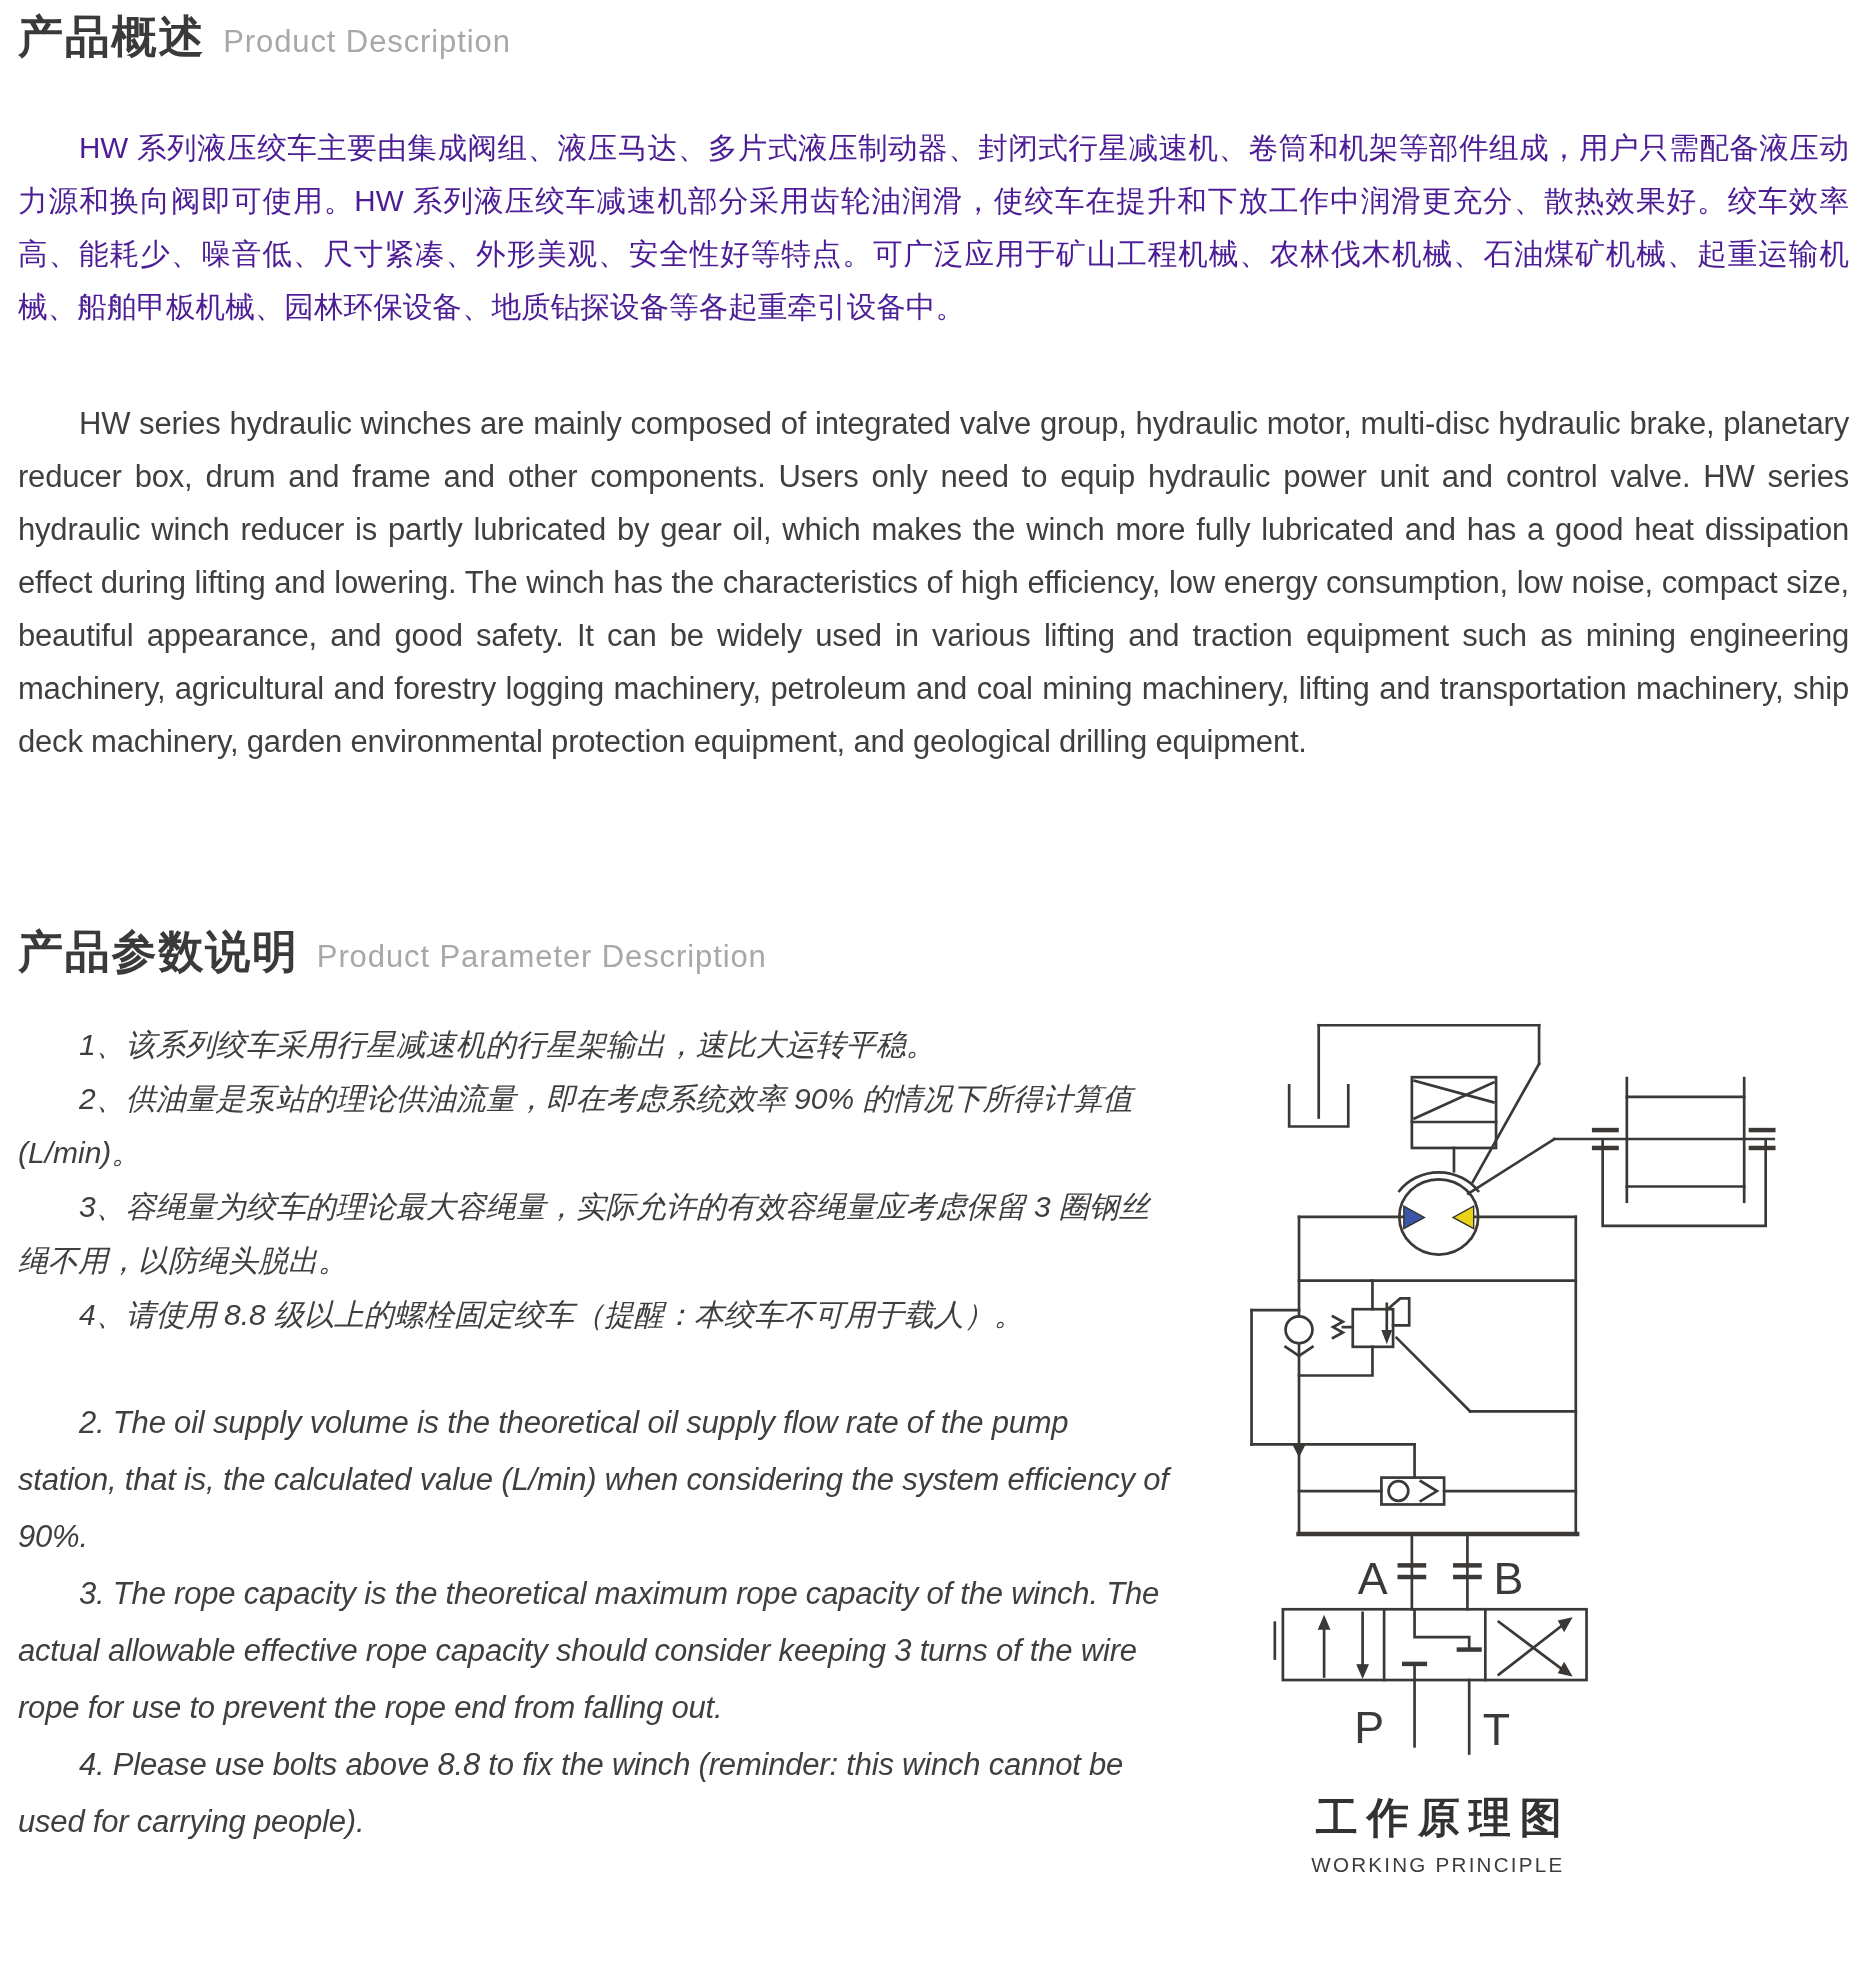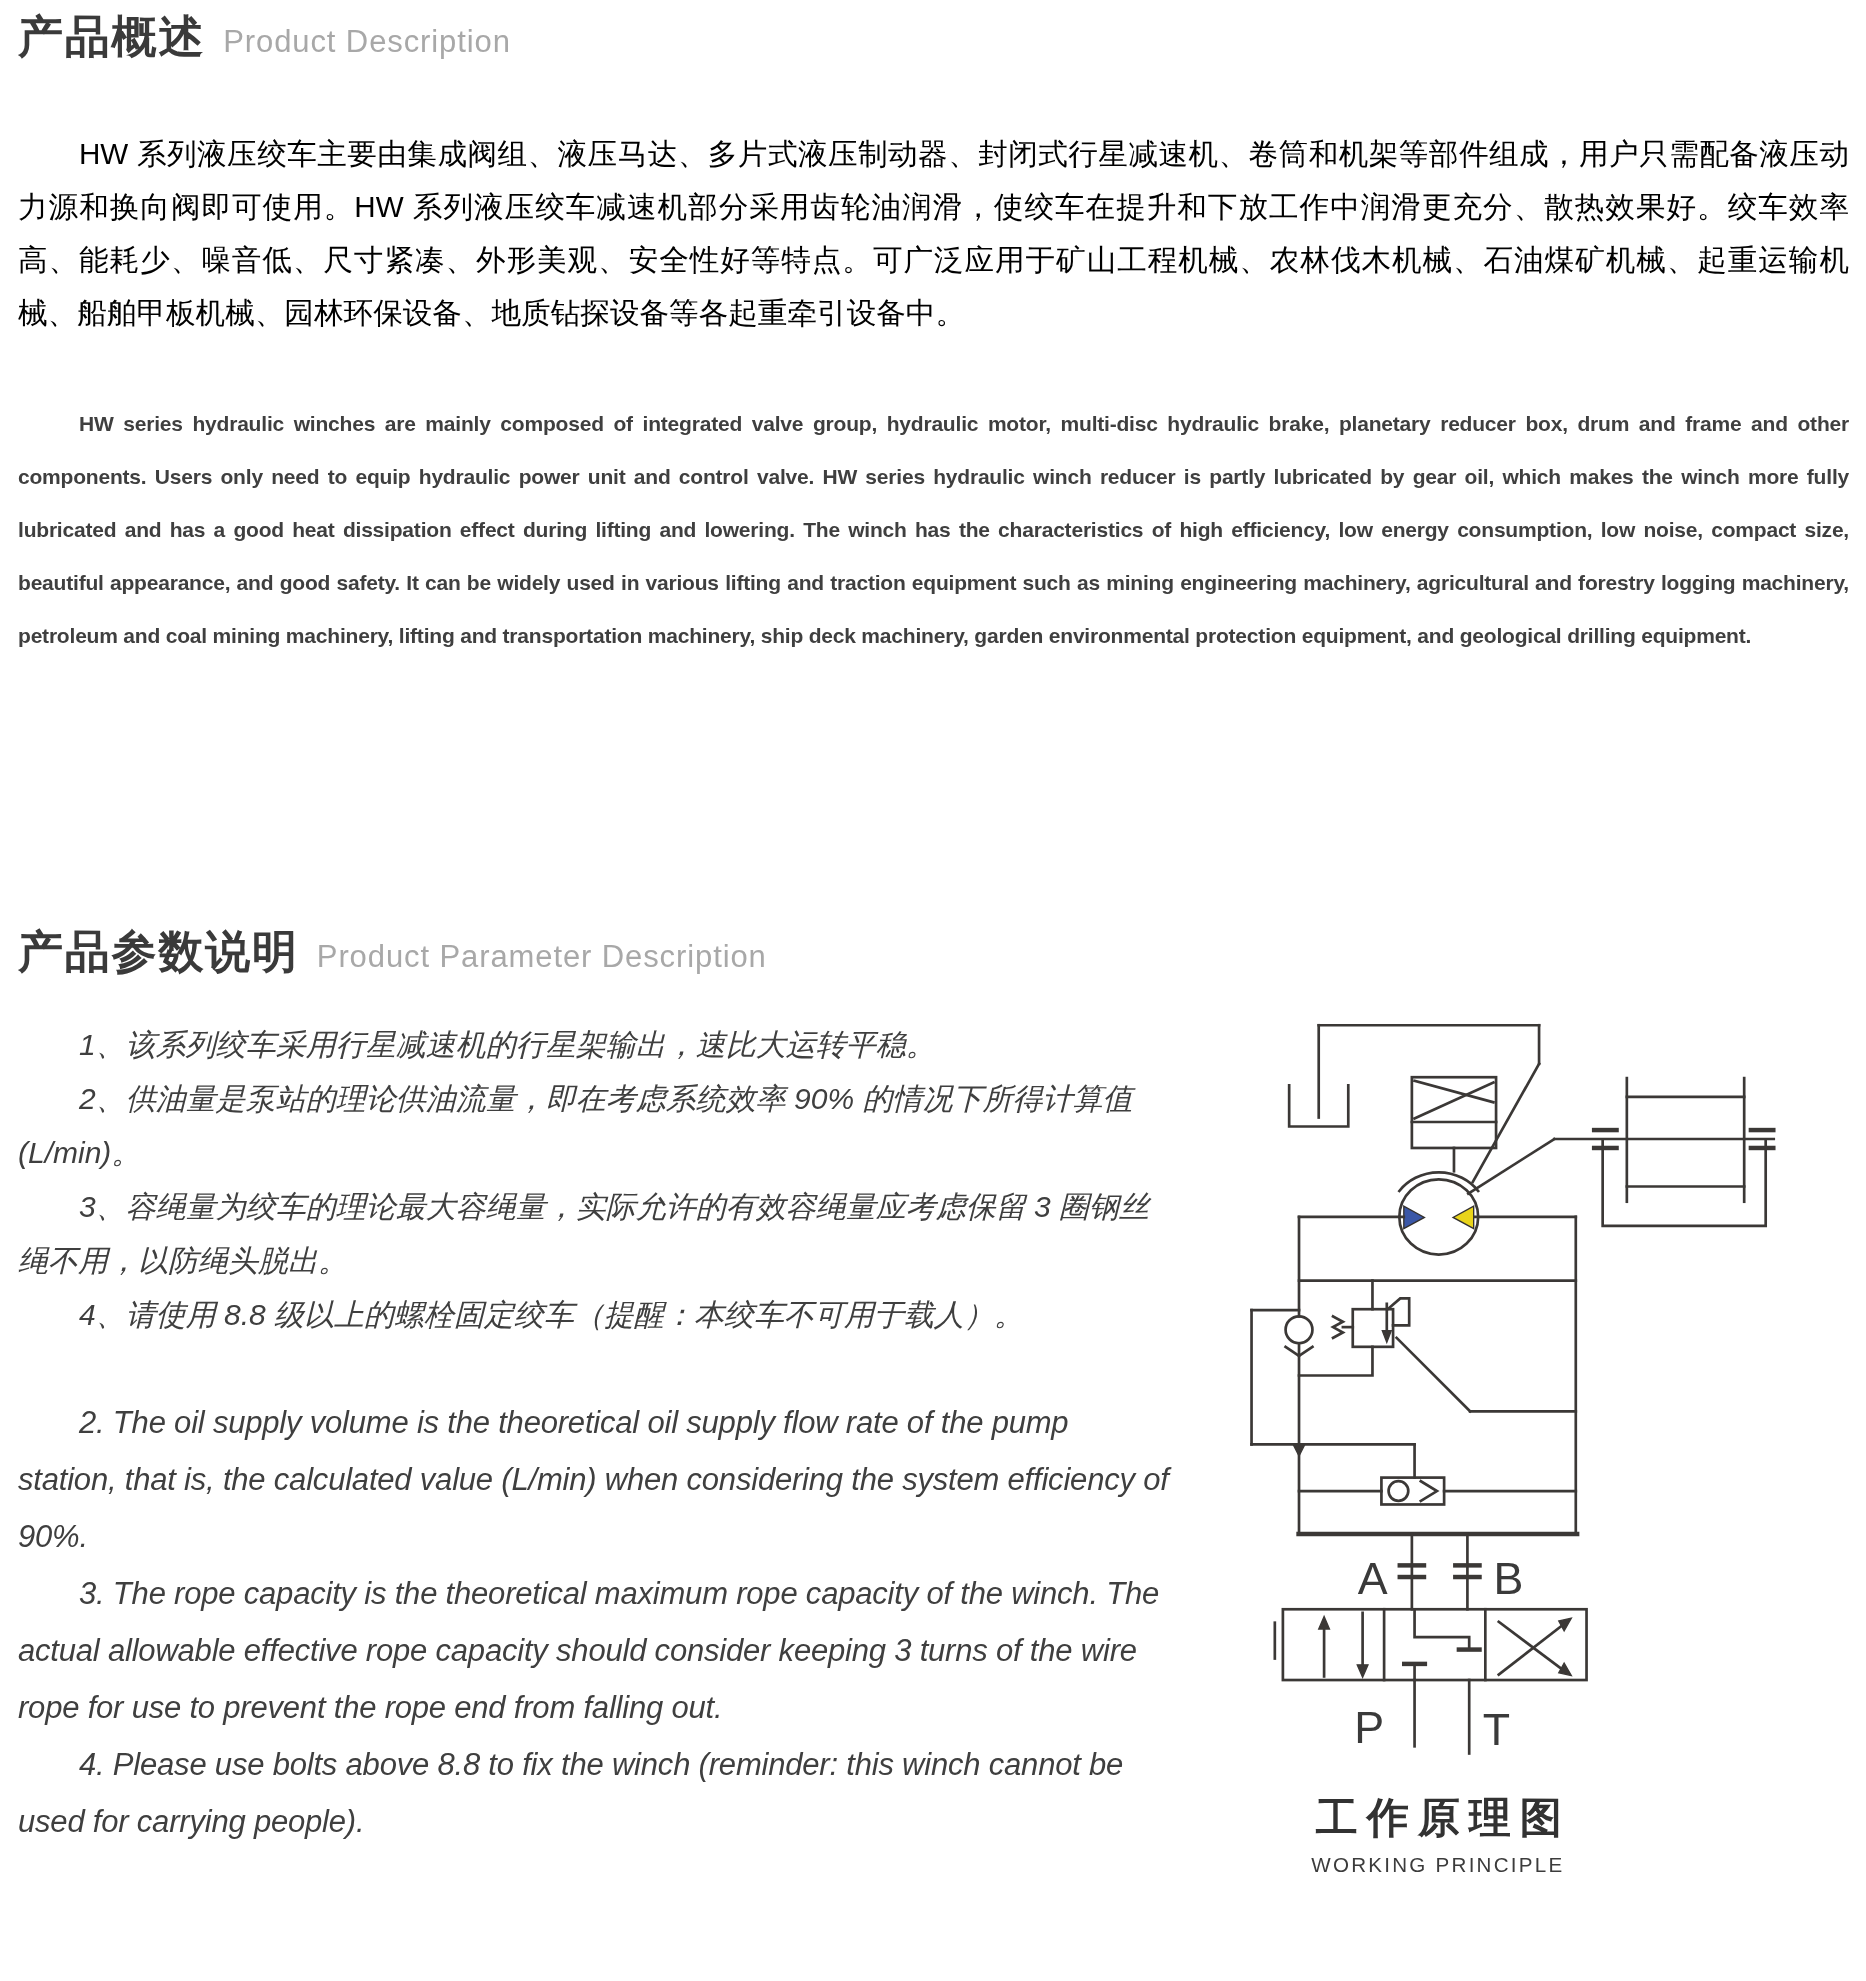--- a/index.html
+++ b/index.html
@@ -12,22 +12,22 @@
     color:#3e3e3e;
     overflow:hidden;
   }
   .sec-header { position:absolute; left:18px; display:flex; align-items:baseline; white-space:nowrap; }
   .sec-header .zh { font-size:45px; font-weight:600; color:#3a3a3a; letter-spacing:1.8px; }
   .sec-header .en { font-size:31px; font-weight:400; color:#a8a8a8; margin-left:18px; letter-spacing:0.9px; }
   #h1 { top:7.2px; }
   #h2 { top:922px; }
 
   .para { position:absolute; left:18px; width:1831px; text-align:justify; }
-  #p1-zh { top:127px; font-size:29.6px; line-height:53px; color:#000000; text-indent:61px; }
-  #p2-en { top:397px; font-size:21px; line-height:53px; color:#3f3f3f; text-indent:61px; letter-spacing:-0.2px;font-weight:bold; }
+  #p1-zh { top:121px; font-size:29.6px; line-height:53px; color:#4c1d95; text-indent:61px; }
+  #p2-en { top:397px; font-size:31px; line-height:53px; color:#3f3f3f; text-indent:61px; letter-spacing:-0.2px; }
 
   .list { position:absolute; left:18px; width:1155px; }
   #zh-list { top:1018px; font-size:30px; line-height:54px; color:#3f3f3f; }
   #en-list { top:1394px; font-size:31px; line-height:57px; color:#3f3f3f; letter-spacing:-0.2px; }
   .list p { text-indent:61px;font-style:italic; }
 
   #diagram { position:absolute; left:1239px; top:992px; width:627px; height:887px; }
   #diagram svg { display:block; width:627px; height:887px; }
   .ln { fill:none; stroke:#3b3836; stroke-width:3; stroke-linecap:square; stroke-linejoin:miter; }
   .ln-thick { fill:none; stroke:#3b3836; stroke-width:5; stroke-linecap:butt; }

